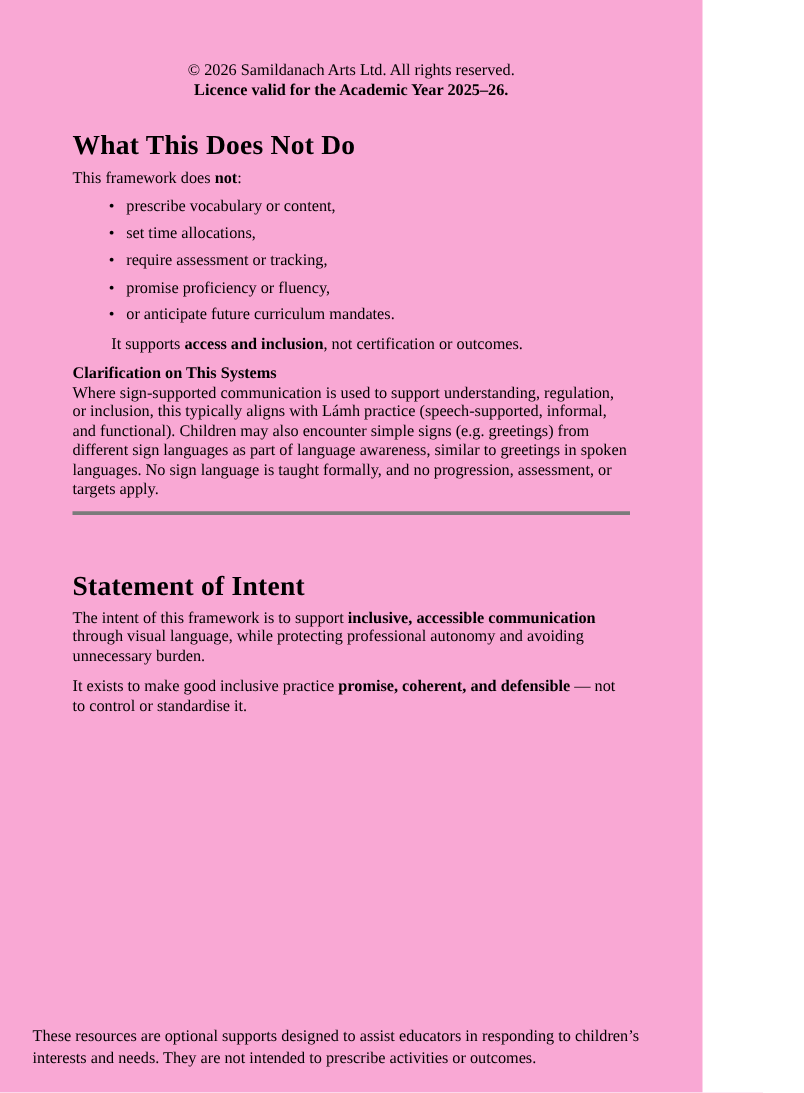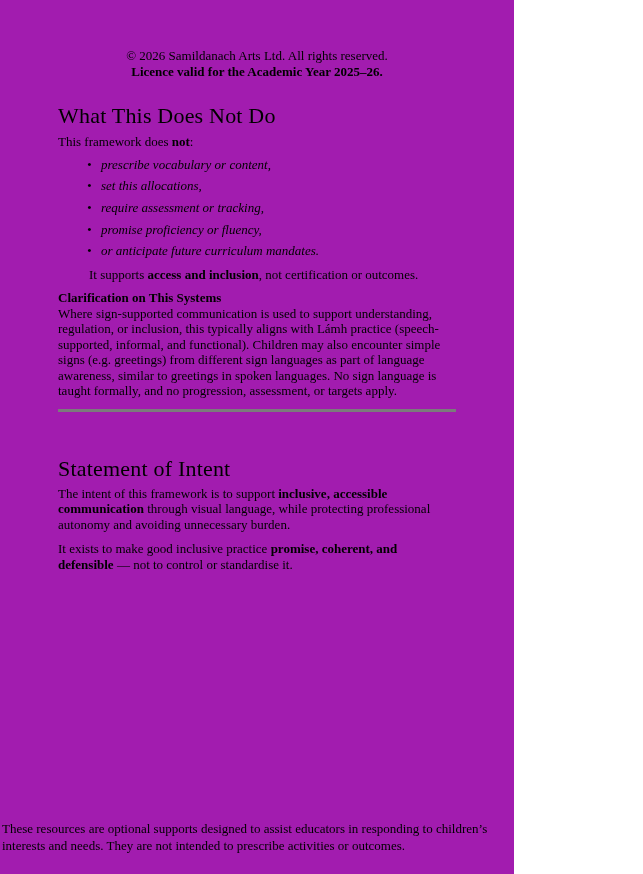--- a/index.html
+++ b/index.html
@@ -1,49 +1,48 @@
 <!DOCTYPE html>
 <html><head>
 <meta charset="utf-8">
 <style>
   html, body { margin: 0; padding: 0; background: #ffffff; }
   .page {
     position: relative;
-    width: 514px;
+    width: 562px;
     height: 874px;
-    background: #a21caf;
+    background: #f9a8d4;
     color: #000000;
     font-family: "Liberation Serif", "DejaVu Serif", serif;
     font-size: 13px;
     line-height: 15.5px;
     overflow: hidden;
   }
   .content { padding: 48px 58px 0 58px; }
 
   .doc-header { text-align: center; line-height: 16px; }
   .bold { font-weight: bold; }
 
   h1 {
     font-size: 22px;
     line-height: 26px;
-    font-weight: normal;
+    font-weight: bold;
     margin: 23px 0 0 0;
     letter-spacing: 0.2px;
   }
   h1.statement-heading { margin-top: 44px; }
 
   p { margin: 0; }
   .intro { margin-top: 5px; }
 
   ul.not-do-list { list-style: none; margin: 7px 0 0 0; padding: 0; }
   ul.not-do-list li {
     position: relative;
     padding-left: 43px;
     margin-bottom: 6.2px;
-    font-style: italic;
   }
   ul.not-do-list li::before {
     content: "\2022";
     position: absolute;
     left: 29px;
     top: 0;
   }
 
   .supports { margin-top: 8px; margin-left: 31px; }
   .clarification-heading { margin-top: 8px; font-weight: bold; }
@@ -78,21 +77,21 @@
       <div>© 2026 Samildanach Arts Ltd. All rights reserved.</div>
       <div class="bold">Licence valid for the Academic Year 2025–26.</div>
     </div>
 
     <h1>What This Does Not Do</h1>
 
     <p class="intro"><span>This framework does </span><span class="bold">not</span><span>:</span></p>
 
     <ul class="not-do-list">
       <li>prescribe vocabulary or content,</li>
-      <li>set this allocations,</li>
+      <li>set time allocations,</li>
       <li>require assessment or tracking,</li>
       <li>promise proficiency or fluency,</li>
       <li>or anticipate future curriculum mandates.</li>
     </ul>
 
     <p class="supports"><span>It supports </span><span class="bold">access and inclusion</span><span>, not certification or outcomes.</span></p>
 
     <p class="clarification-heading">Clarification on This Systems</p>
 
     <p class="clarification-body">Where sign-supported communication is used to support understanding, regulation, or inclusion, this typically aligns with Lámh practice (speech-supported, informal, and functional). Children may also encounter simple signs (e.g. greetings) from different sign languages as part of language awareness, similar to greetings in spoken languages. No sign language is taught formally, and no progression, assessment, or targets apply.</p>

